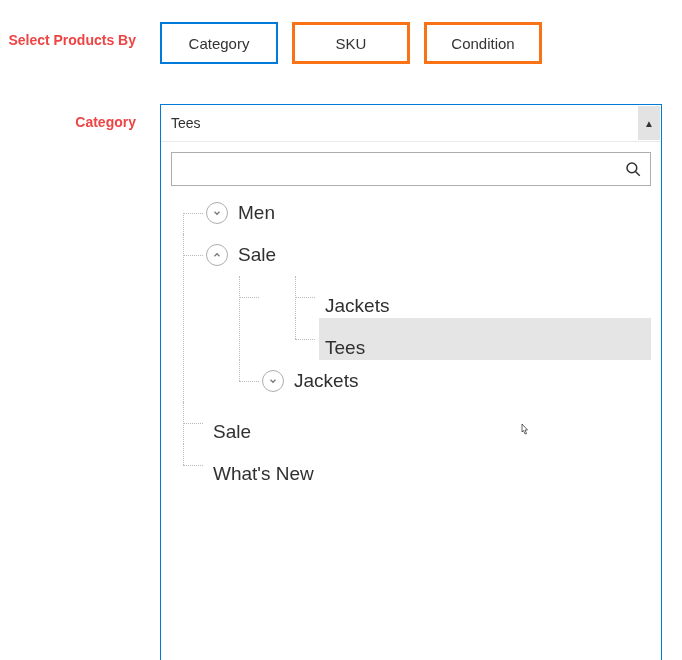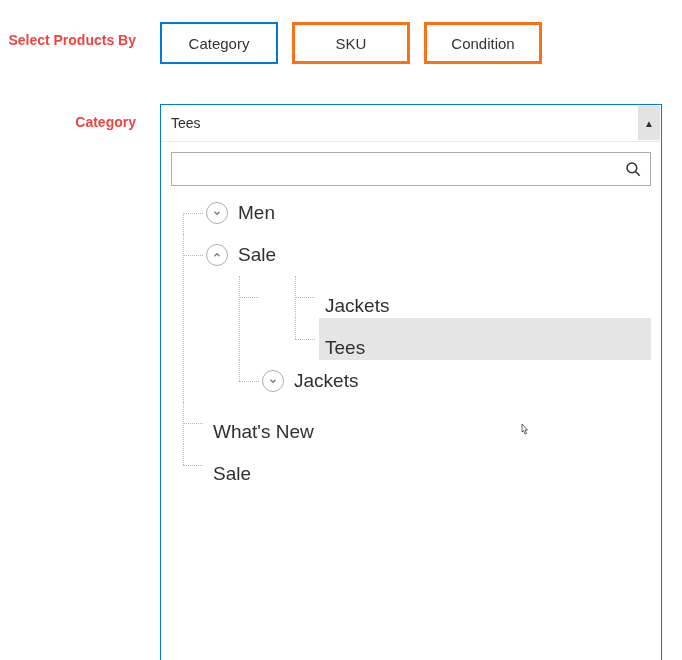--- a/index.html
+++ b/index.html
@@ -252,26 +252,26 @@
                           <polyline points="6 9 12 15 18 9"></polyline>
                         </svg>
                       </span>
                     <span>Jackets</span>
                   </div>
                 </li>
               </ul>
             </li>
             <li>
                 <div class="node">
-                  <span class="leaf-label">What's New</span>
+                  <span class="leaf-label">Sale</span>
                 </div>
               </li>
             <li>
                 <div class="node">
-                  <span class="leaf-label">Sale</span>
+                  <span class="leaf-label">What's New</span>
                 </div>
               </li>
           </ul>
         </div>
       </div>
     </div>
   </div>
 </div>
 
 <svg class="cursor-ptr" viewBox="0 0 32 40">

